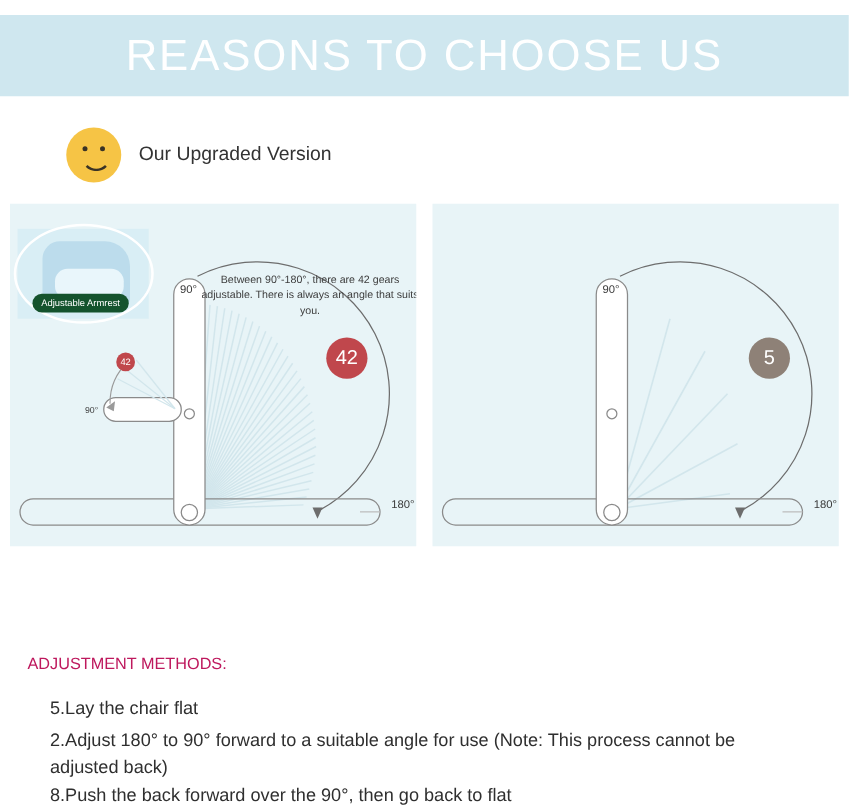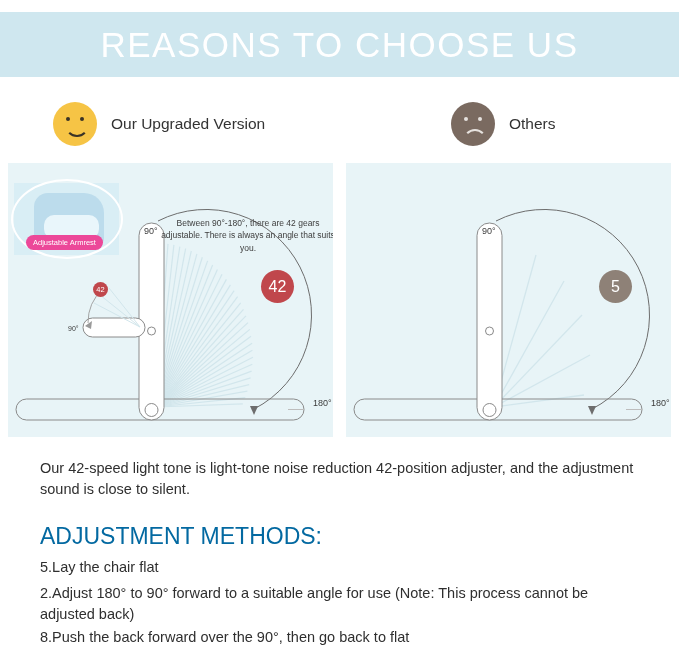--- a/index.html
+++ b/index.html
@@ -132,21 +132,21 @@
     content: "";
     position: absolute;
     left: 10px; top: 22px;
     width: 55px; height: 24px;
     background: #e9f6fb;
     border-radius: 10px;
   }
   .thumb-badge {
     position: absolute;
     left: 18px; top: 72px;
-    background: #ec4899;
+    background: #14532d;
     color: #fff;
     font-size: 7.5px;
     padding: 3px 7px;
     border-radius: 9px;
     white-space: nowrap;
     z-index: 4;
   }
   .thumb-circle {
     position: absolute;
     left: 3px; top: 16px;
@@ -203,23 +203,23 @@
   .body-copy {
     position: absolute;
     left: 40px; top: 458px;
     width: 605px;
     font-size: 14.5px;
     line-height: 1.45;
     color: #2f2f2f;
   }
   .section-title {
     position: absolute;
-    left: 40px; top: 523px;
-    font-size: 23px;
-    color: #0369a1;
+    left: 22px; top: 523px;
+    font-size: 13px;
+    color: #be185d;
   }
   .step {
     position: absolute;
     left: 40px;
     width: 605px;
     font-size: 14.5px;
     line-height: 1.45;
     color: #2f2f2f;
   }
   .step.s1 { top: 557px; }
@@ -239,28 +239,20 @@
 
     <div class="compare-col left">
       <div class="face happy">
         <span class="eye l"></span>
           <span class="eye r"></span>
           <span class="mouth"></span>
       </div>
       <div class="compare-label">Our Upgraded Version</div>
     </div>
 
-    <div class="compare-col right">
-      <div class="face sad">
-        <span class="eye l"></span>
-          <span class="eye r"></span>
-          <span class="mouth"></span>
-      </div>
-      <div class="compare-label">Others</div>
-    </div>
 
   </div>
 
   <div class="panels">
 
     <div class="panel left">
 
       <svg width="325" height="274" viewBox="0 0 325 274" style="position:absolute;left:0;top:0;">
 
         <g stroke="#cfe3ea" stroke-width="1.1" fill="none">
@@ -363,21 +355,20 @@
       </svg>
 
       <div class="deg" style="left:136px; top:63px;">90°</div>
       <div class="deg" style="left:305px; top:235px;">180°</div>
 
       <div class="bignum grey" style="left:253px; top:107px;">5</div>
     </div>
 
   </div>
 
-  <div class="body-copy">Our 42-speed light tone is light-tone noise reduction 42-position adjuster, and the adjustment sound is close to silent.</div>
 
   <div class="section-title">ADJUSTMENT METHODS:</div>
 
   <div class="step s1">5.Lay the chair flat</div>
   <div class="step s2">2.Adjust 180° to 90° forward to a suitable angle for use (Note: This process cannot be adjusted back)</div>
   <div class="step s3">8.Push the back forward over the 90°, then go back to flat</div>
 
 </div>
 
 </body></html>

